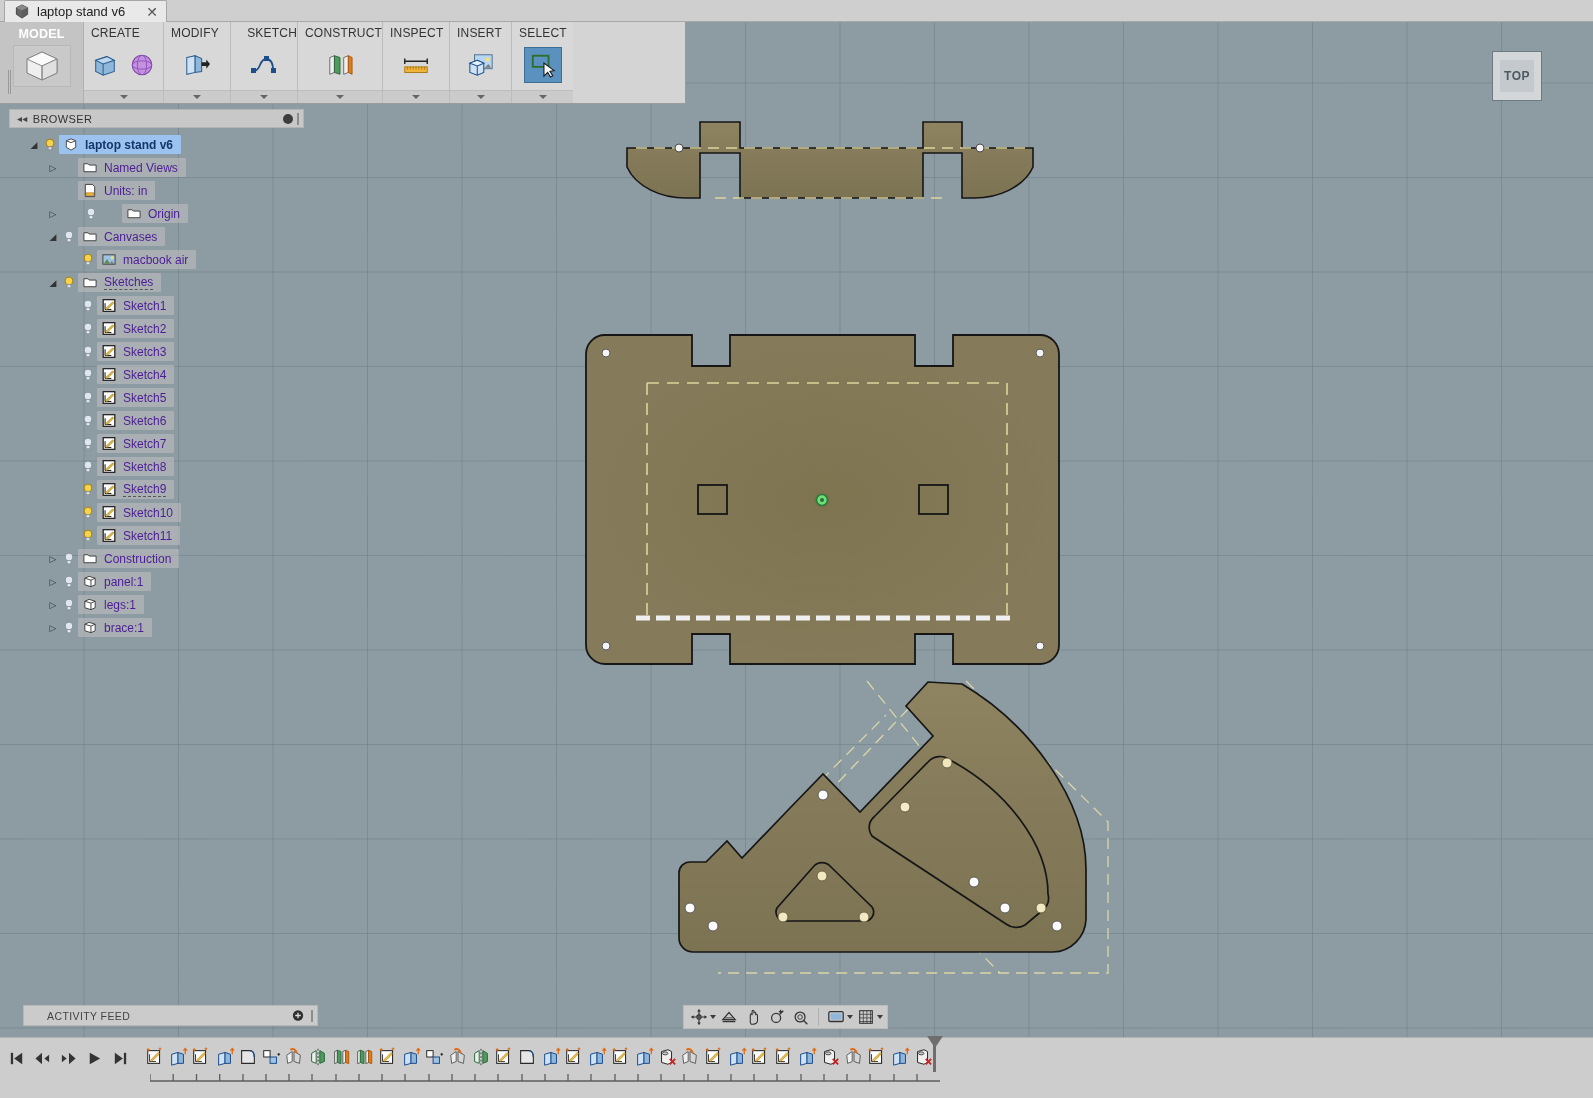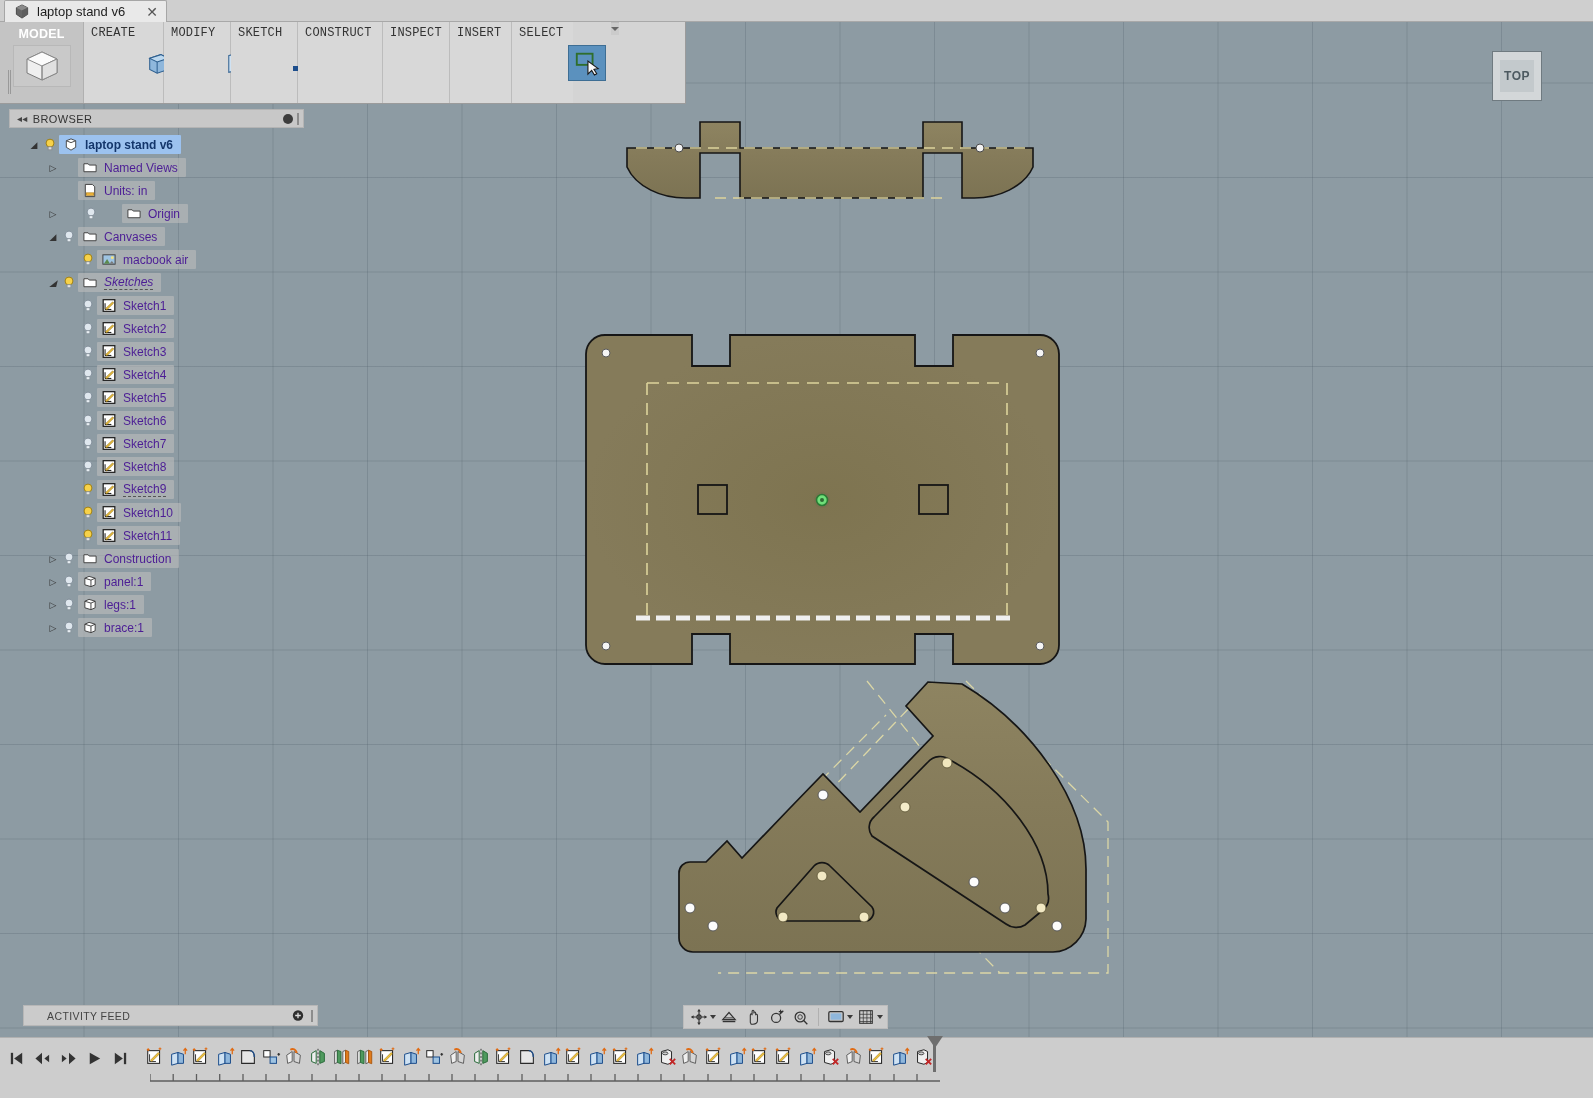--- a/index.html
+++ b/index.html
@@ -71,21 +71,21 @@
   }
   .rt-grip {
     position: absolute; left: 8px; top: 48px;
     width: 3px; height: 24px;
     border-left: 1px solid #999; border-right: 1px solid #999;
   }
   .panel {
     position: relative; height: 81px;
     border-right: 1px solid #bcbcbc;
     background: #d8d8d8;
-    display: flex; flex-direction: row; font-family: Liberation Mono, monospace;
+    display: flex; flex-direction: column;
   }
   .panel-title {
     font-size: 12px; color: #333; padding: 4px 0 0 7px;
     letter-spacing: .2px; white-space: nowrap;
   }
   .panel-icons {
     flex: 1; display: flex; align-items: center; justify-content: center;
     gap: 4px; padding: 0 5px;
   }
   .panel-drop {
@@ -578,21 +578,21 @@
                 <svg class="icon16" viewBox="0 0 16 16">
                   <rect x="1.5" y="3" width="13" height="10" fill="#9fc4e2" stroke="#3c3c3c" stroke-width="1"></rect>
                   <circle cx="11.5" cy="6" r="1.5" fill="#f7e27a"></circle>
                   <path d="M2.5 12.5 L6 7.5 L9 12.5 Z" fill="#5d8a4f"></path>
                   <path d="M8.5 12.5 L11 9.5 L13.5 12.5 Z" fill="#7a7a7a"></path>
                 </svg>
               </span>
               <span class="node-label">macbook air</span>
             </span>
           </div>
-          <div class="node" style="padding-left: 37px; font-style: italic;">
+          <div class="node" style="padding-left: 37px;">
             <span class="arrow expanded"></span>
             <span class="bulb">
               <svg class="icon16" viewBox="0 0 16 16">
                 <circle cx="8" cy="6.4" r="4.2" fill="#f7d24a" stroke="#9c7c10" stroke-width="1"></circle>
                 <rect x="6" y="10.4" width="4" height="3.2" fill="#e2e2e2" stroke="#86929b" stroke-width=".8"></rect>
               </svg>
             </span>
             <span class="node-pill">
               <span style="display: flex;">
                 <svg class="icon16" viewBox="0 0 16 16">

